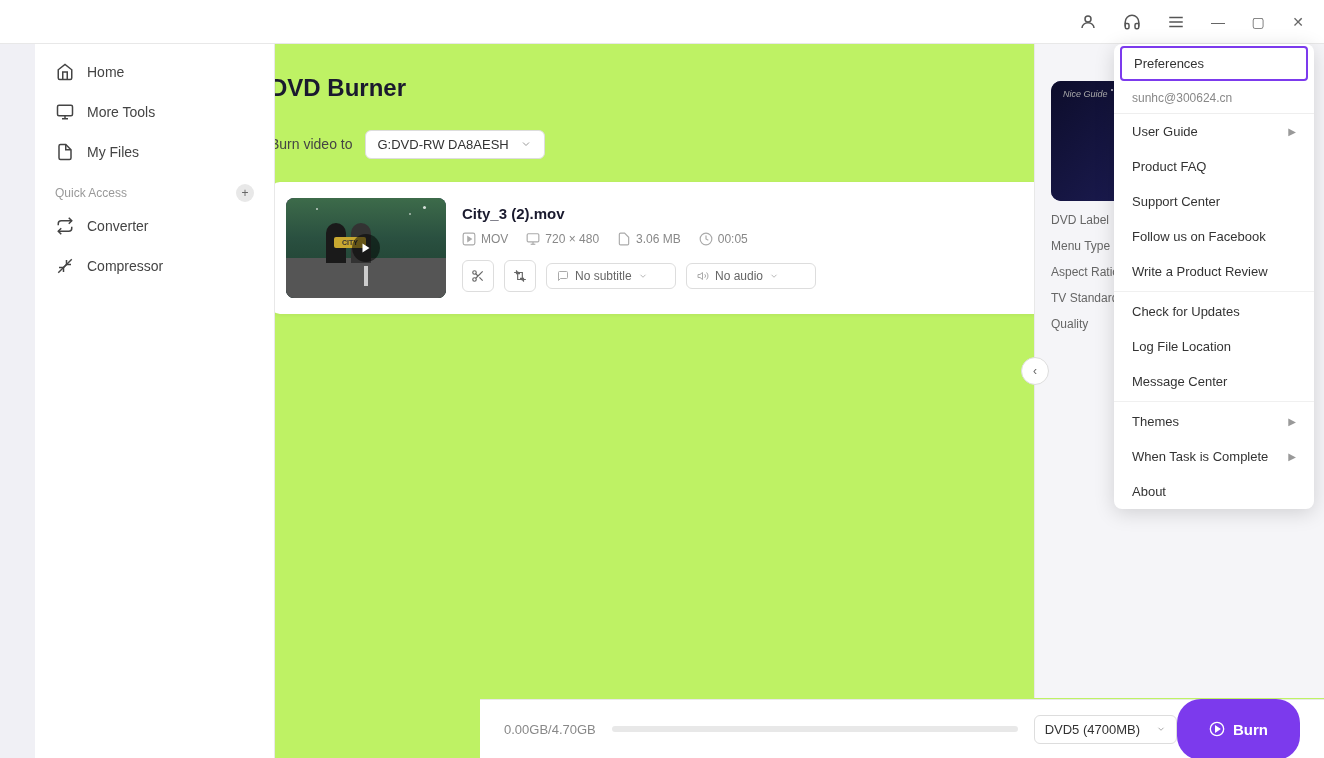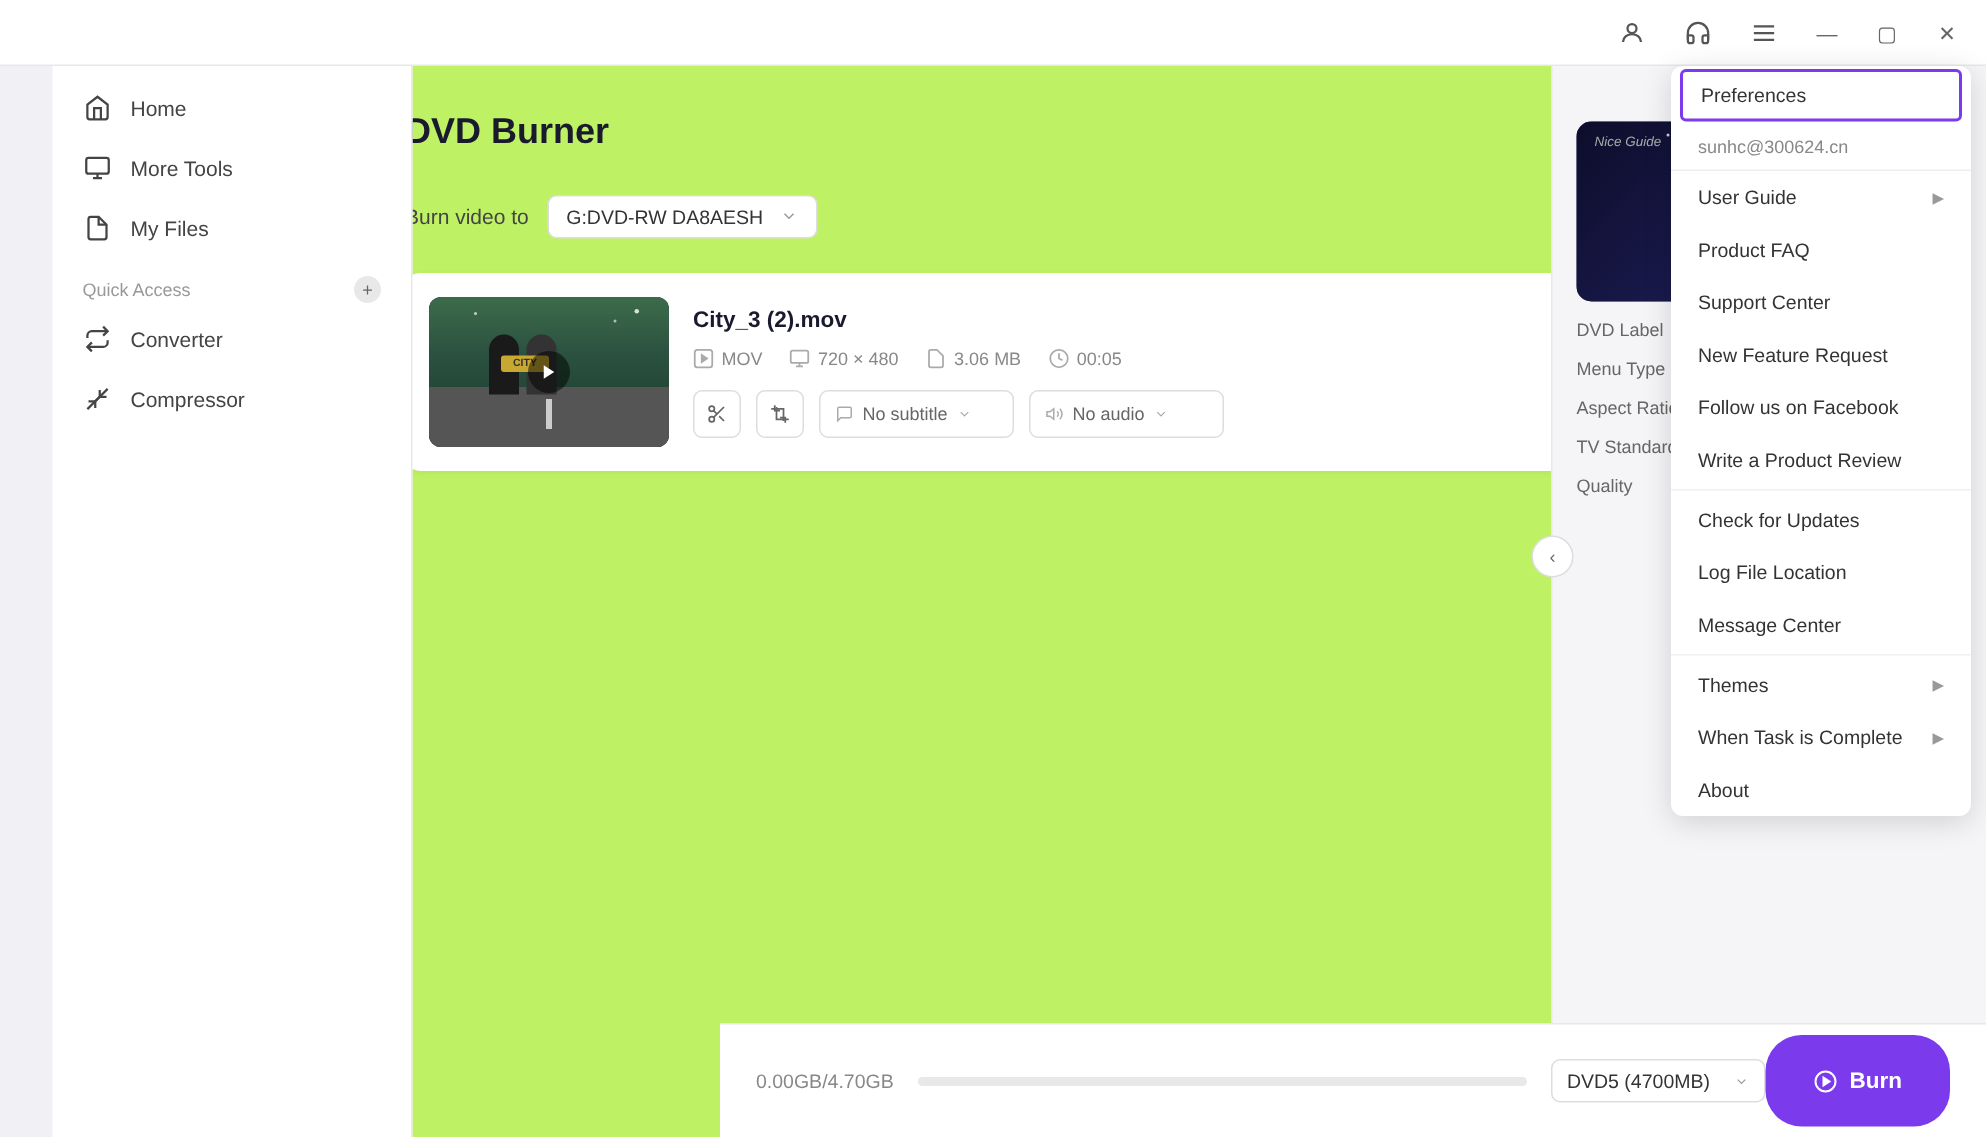--- a/index.html
+++ b/index.html
@@ -50,39 +50,39 @@
     .add-btn { display: flex; align-items: center; gap: 6px; background: #fff; border: 2px solid #7c3aed; border-radius: 20px; padding: 8px 18px; cursor: pointer; font-size: 14px; color: #7c3aed; font-weight: 500; }
 
     
     .video-card { background: #fff; border-radius: 10px; padding: 16px; margin-bottom: 16px; display: flex; align-items: center; gap: 16px; box-shadow: 0 1px 4px rgba(0,0,0,0.06); }
     .play-overlay { position: absolute; top: 50%; left: 50%; transform: translate(-50%,-50%); width: 28px; height: 28px; background: rgba(0,0,0,0.5); border-radius: 50%; display: flex; align-items: center; justify-content: center; }
 
     .video-info { flex: 1; }
     .video-name { font-size: 15px; font-weight: 600; color: #1a1a2e; margin-bottom: 10px; }
     .video-meta { display: flex; align-items: center; gap: 18px; font-size: 12px; color: #888; margin-bottom: 14px; }
     .video-meta-item { display: flex; align-items: center; gap: 5px; }
-    .video-actions { display: flex; gap: 10px; }
+    .video-actions { display: flex; align-items: center; gap: 10px; }
     .action-btn { width: 32px; height: 32px; border: 1px solid #ddd; border-radius: 6px; display: flex; align-items: center; justify-content: center; cursor: pointer; color: #666; background: #fff; }
     .subtitle-select { display: flex; align-items: center; border: 1px solid #ddd; border-radius: 6px; padding: 5px 10px; background: #fff; gap: 6px; cursor: pointer; font-size: 12px; color: #666; min-width: 130px; }
     .audio-select { display: flex; align-items: center; border: 1px solid #ddd; border-radius: 6px; padding: 5px 10px; background: #fff; gap: 6px; cursor: pointer; font-size: 12px; color: #666; min-width: 130px; }
 
     
     .dropdown-menu {
       position: absolute; top: 44px; right: 10px; width: 200px;
       background: #fff; border-radius: 8px; box-shadow: 0 4px 20px rgba(0,0,0,0.15);
       z-index: 1000; overflow: hidden;
     }
     .menu-item { padding: 10px 18px; font-size: 13px; color: #333; cursor: pointer; display: flex; align-items: center; justify-content: space-between; }
     .menu-item.highlighted { border: 2px solid #7c3aed; border-radius: 4px; margin: 2px 6px; padding: 8px 12px; }
     .menu-item .chevron { color: #999; font-size: 10px; }
     .menu-email { padding: 8px 18px; font-size: 12px; color: #888; border-bottom: 1px solid #eee; }
     .menu-divider { height: 1px; background: #f0f0f0; margin: 2px 0; }
 
     
-    .bottom-bar { position: absolute; bottom: 0; left: 240px; right: 0; height: 76px; background: #fff; border-top: 1px solid #e8e8e8; display: flex; align-items: center; justify-content: space-between; padding: 0 24px; }
+    .bottom-bar { position: absolute; bottom: 0; left: 240px; right: 0; height: 59px; background: #fff; border-top: 1px solid #e8e8e8; display: flex; align-items: center; justify-content: space-between; padding: 0 24px; }
     .progress-bar-container { flex: 1; height: 6px; background: #e8e8e8; border-radius: 3px; margin: 0 16px; }
     .progress-bar { height: 100%; background: #7c3aed; border-radius: 3px; width: 0%; }
     .disc-select { display: flex; align-items: center; border: 1px solid #ddd; border-radius: 6px; padding: 6px 10px; background: #fff; gap: 16px; cursor: pointer; font-size: 13px; color: #333; }
     .burn-button { background: #7c3aed; color: #fff; border: none; border-radius: 24px; padding: 22px 32px; font-size: 15px; font-weight: 600; cursor: pointer; display: flex; align-items: center; gap: 8px; }
 
     
     .thumb-placeholder { width: 160px; height: 100px; background: linear-gradient(135deg, #2d1b4e 0%, #1a3a5c 50%, #2d4a3e 100%); border-radius: 8px; position: relative; overflow: hidden; flex-shrink: 0; }
 
     
     .dream-card { background: linear-gradient(135deg, #1a1a4e, #2d1b4e); border-radius: 10px; height: 120px; position: relative; overflow: hidden; margin-bottom: 12px; }
@@ -382,23 +382,20 @@
     <span>User Guide</span>
     <span class="chevron">▶</span>
   </div>
   <div class="menu-item">
     <span>Product FAQ</span>
   </div>
   <div class="menu-item">
     <span>Support Center</span>
   </div>
   <div class="menu-item">
-    <span>New Feature Request</span>
-  </div>
-  <div class="menu-item">
     <span>Follow us on Facebook</span>
   </div>
   <div class="menu-item">
     <span>Write a Product Review</span>
   </div>
   <div class="menu-divider"></div>
   <div class="menu-item">
     <span>Check for Updates</span>
   </div>
   <div class="menu-item">

